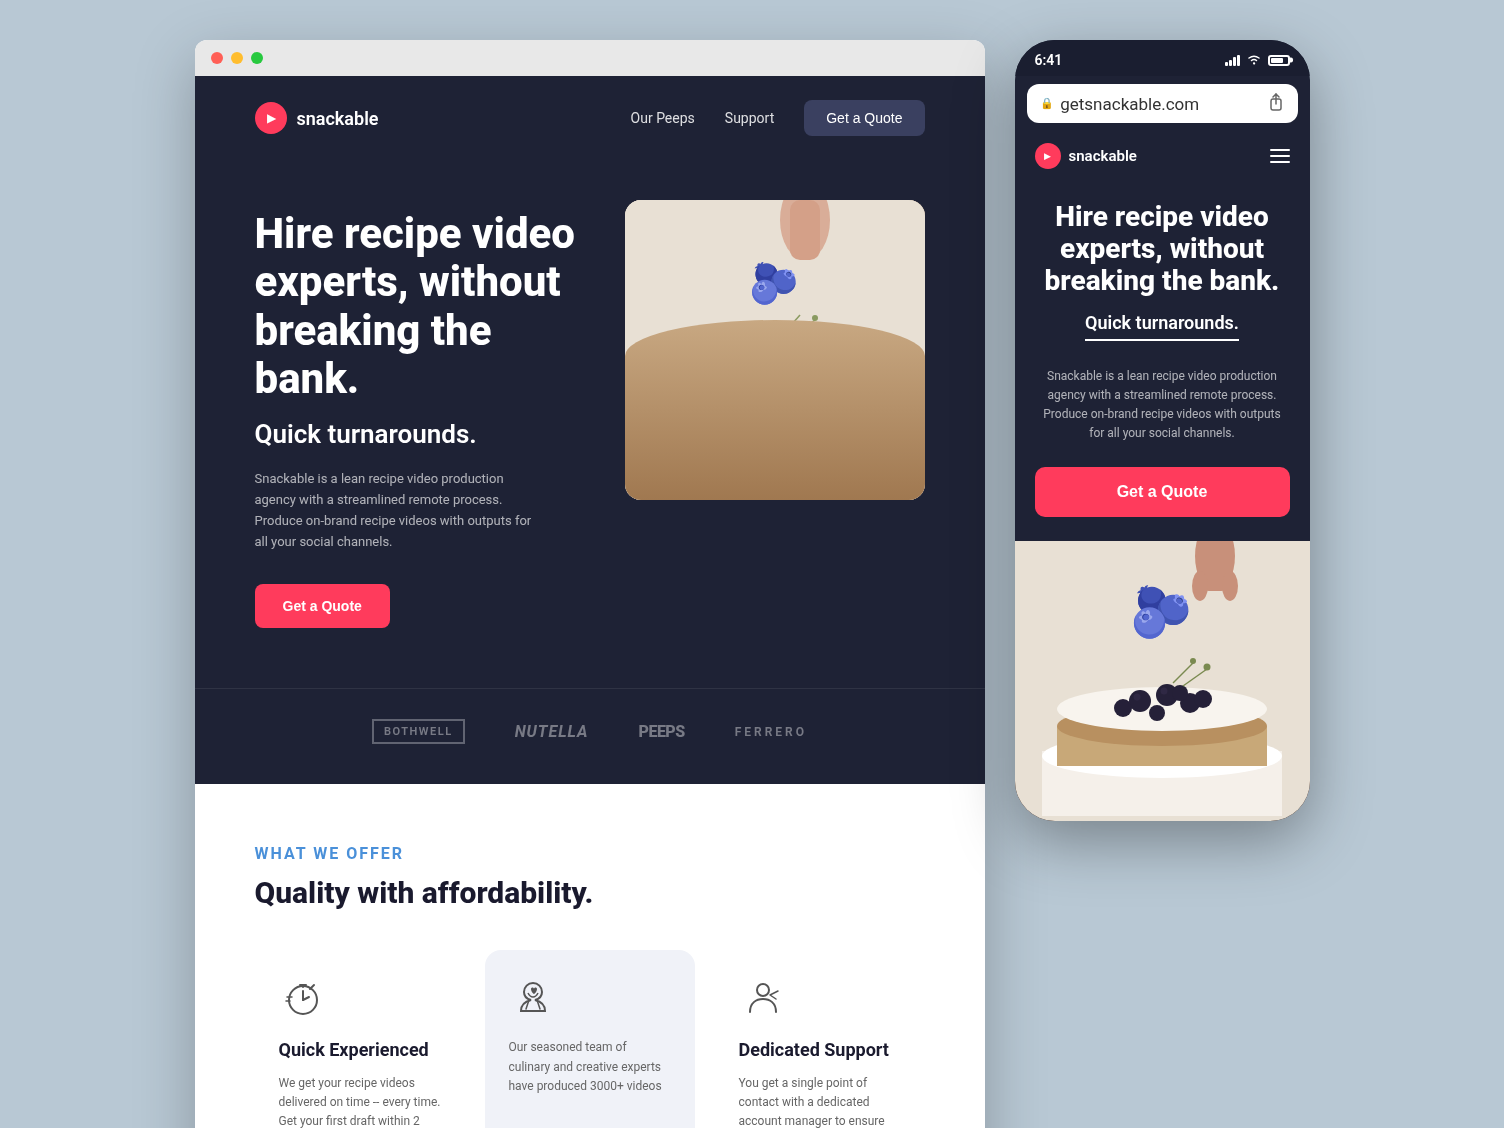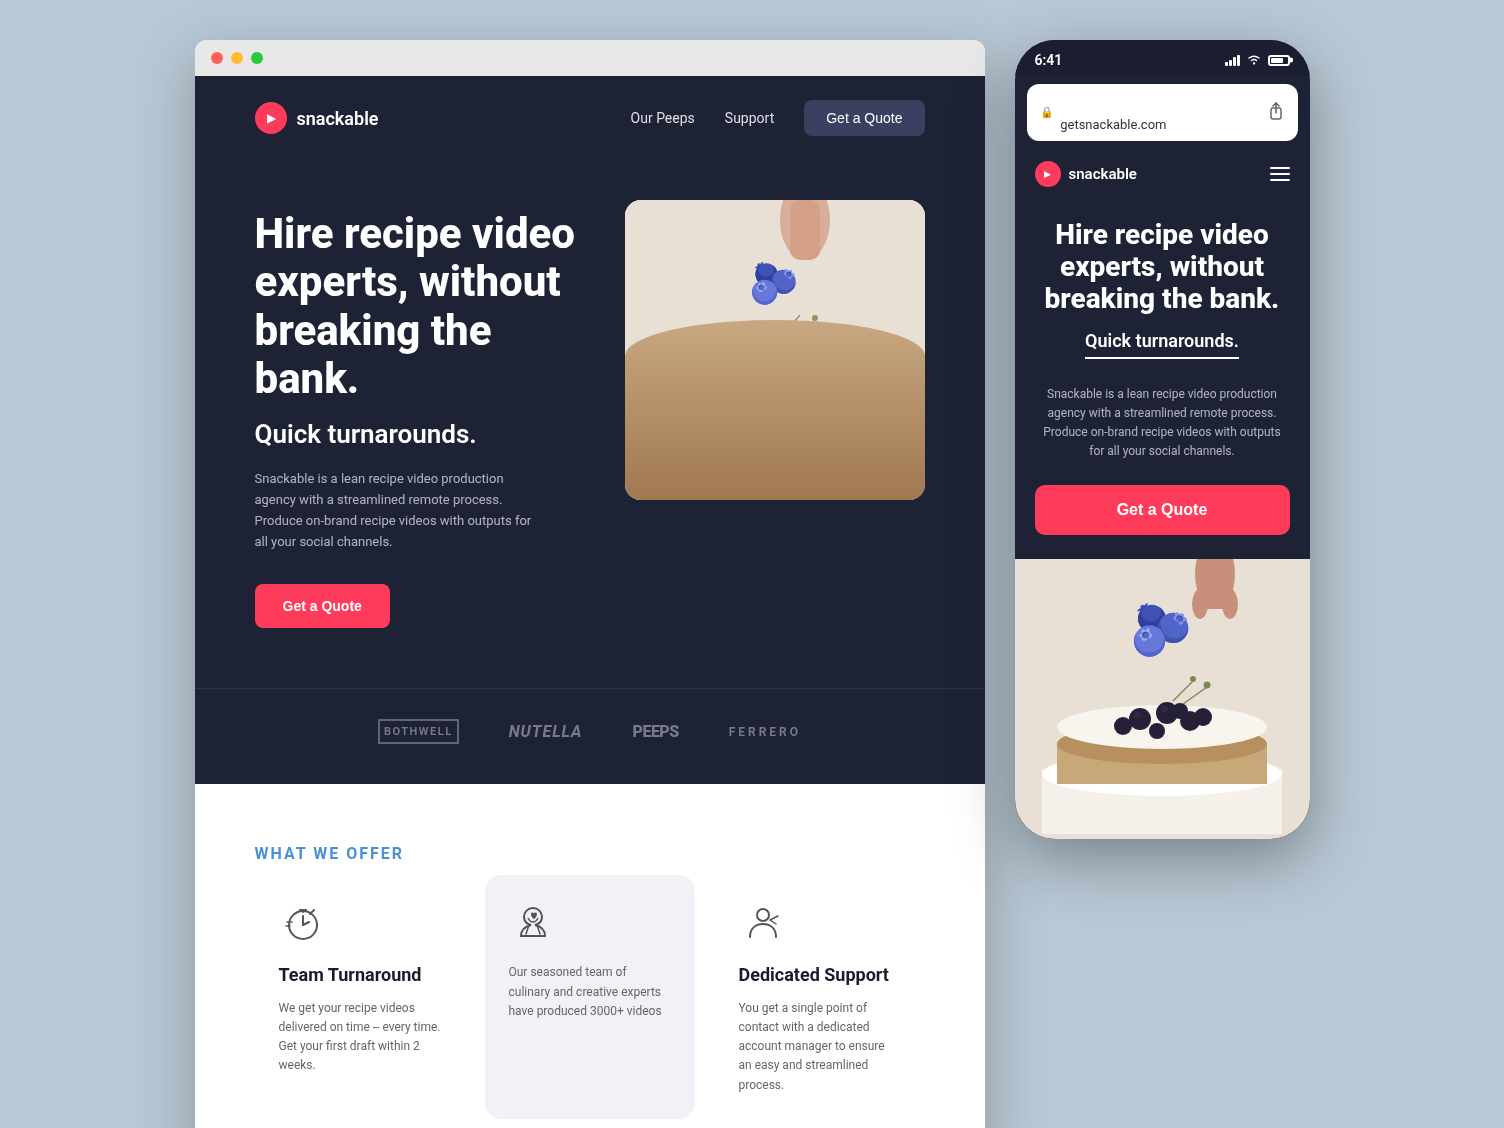--- a/index.html
+++ b/index.html
@@ -205,21 +205,21 @@
     .brand-item {
       color: rgba(255,255,255,0.4);
       font-size: 14px;
       font-weight: 600;
       letter-spacing: 1px;
       text-transform: uppercase;
     }
 
     .brand-bothwell {
       border: 2px solid rgba(255,255,255,0.3);
-      padding: 4px 4px;
+      padding: 4px 10px;
       font-size: 11px;
       letter-spacing: 1.5px;
     }
 
     .brand-nutella {
       font-style: italic;
       font-size: 16px;
       font-weight: 700;
     }
 
@@ -392,23 +392,22 @@
       align-items: center;
       gap: 6px;
     }
 
     .lock-icon {
       font-size: 11px;
       color: #666;
     }
 
     .address-text {
-      font-size: 13px;
+      font-size: 17px;
       color: #333;
-      margin-top: 24px;
     }
 
     .share-icon {
       font-size: 14px;
       color: #666;
     }
 
     .phone-nav {
       display: flex;
       align-items: center;
@@ -591,37 +590,38 @@
     <div class="brands">
       <span class="brand-item brand-bothwell">BOTHWELL</span>
       <span class="brand-item brand-nutella">nutella</span>
       <span class="brand-item brand-peeps">Peeps</span>
       <span class="brand-item brand-ferrero">FERRERO</span>
     </div>
   </div>
 
   <div class="services">
     <p class="section-label">WHAT WE OFFER</p>
+    <h2 class="section-title">Quality with affordability.</h2>
     <div class="cards">
 
       <div class="card">
         <div class="card-icon">
           <svg width="42" height="42" viewBox="0 0 42 42" fill="none" xmlns="http://www.w3.org/2000/svg">
             <circle cx="21" cy="23" r="14" stroke="#555" stroke-width="2" fill="none"></circle>
             <line x1="21" y1="23" x2="21" y2="14" stroke="#555" stroke-width="2" stroke-linecap="round"></line>
             <line x1="21" y1="23" x2="27" y2="20" stroke="#555" stroke-width="2" stroke-linecap="round"></line>
             <line x1="18" y1="8" x2="24" y2="8" stroke="#555" stroke-width="2" stroke-linecap="round"></line>
             <line x1="21" y1="8" x2="21" y2="10" stroke="#555" stroke-width="2" stroke-linecap="round"></line>
             <path d="M28 12 L32 8" stroke="#555" stroke-width="2" stroke-linecap="round"></path>
 
             <line x1="5" y1="20" x2="10" y2="20" stroke="#555" stroke-width="1.5" stroke-linecap="round"></line>
             <line x1="4" y1="24" x2="8" y2="24" stroke="#555" stroke-width="1.5" stroke-linecap="round"></line>
           </svg>
         </div>
-        <h3 class="card-title">Team Turnaround</h3>
+        <h3 class="card-title">Quick Experienced</h3>
         <p class="card-desc">We get your recipe videos delivered on time -- every time. Get your first draft within 2 weeks.</p>
       </div>
 
       <div class="card highlighted">
         <div class="card-icon">
           <svg width="42" height="42" viewBox="0 0 42 42" fill="none" xmlns="http://www.w3.org/2000/svg">
             <path d="M21 6 C16 6 12 10 12 15 C12 19 15 22 19 23 C15 24 9 27 9 34 L33 34 C33 27 27 24 23 23 C27 22 30 19 30 15 C30 10 26 6 21 6Z" stroke="#555" stroke-width="2" fill="none"></path>
             <path d="M16 16 C16 16 18 20 21 20 C24 20 26 16 26 16" stroke="#555" stroke-width="1.5" fill="none"></path>
             <path d="M17 23 L14 32" stroke="#555" stroke-width="1.5" stroke-linecap="round"></path>
             <path d="M25 23 L28 32" stroke="#555" stroke-width="1.5" stroke-linecap="round"></path>

